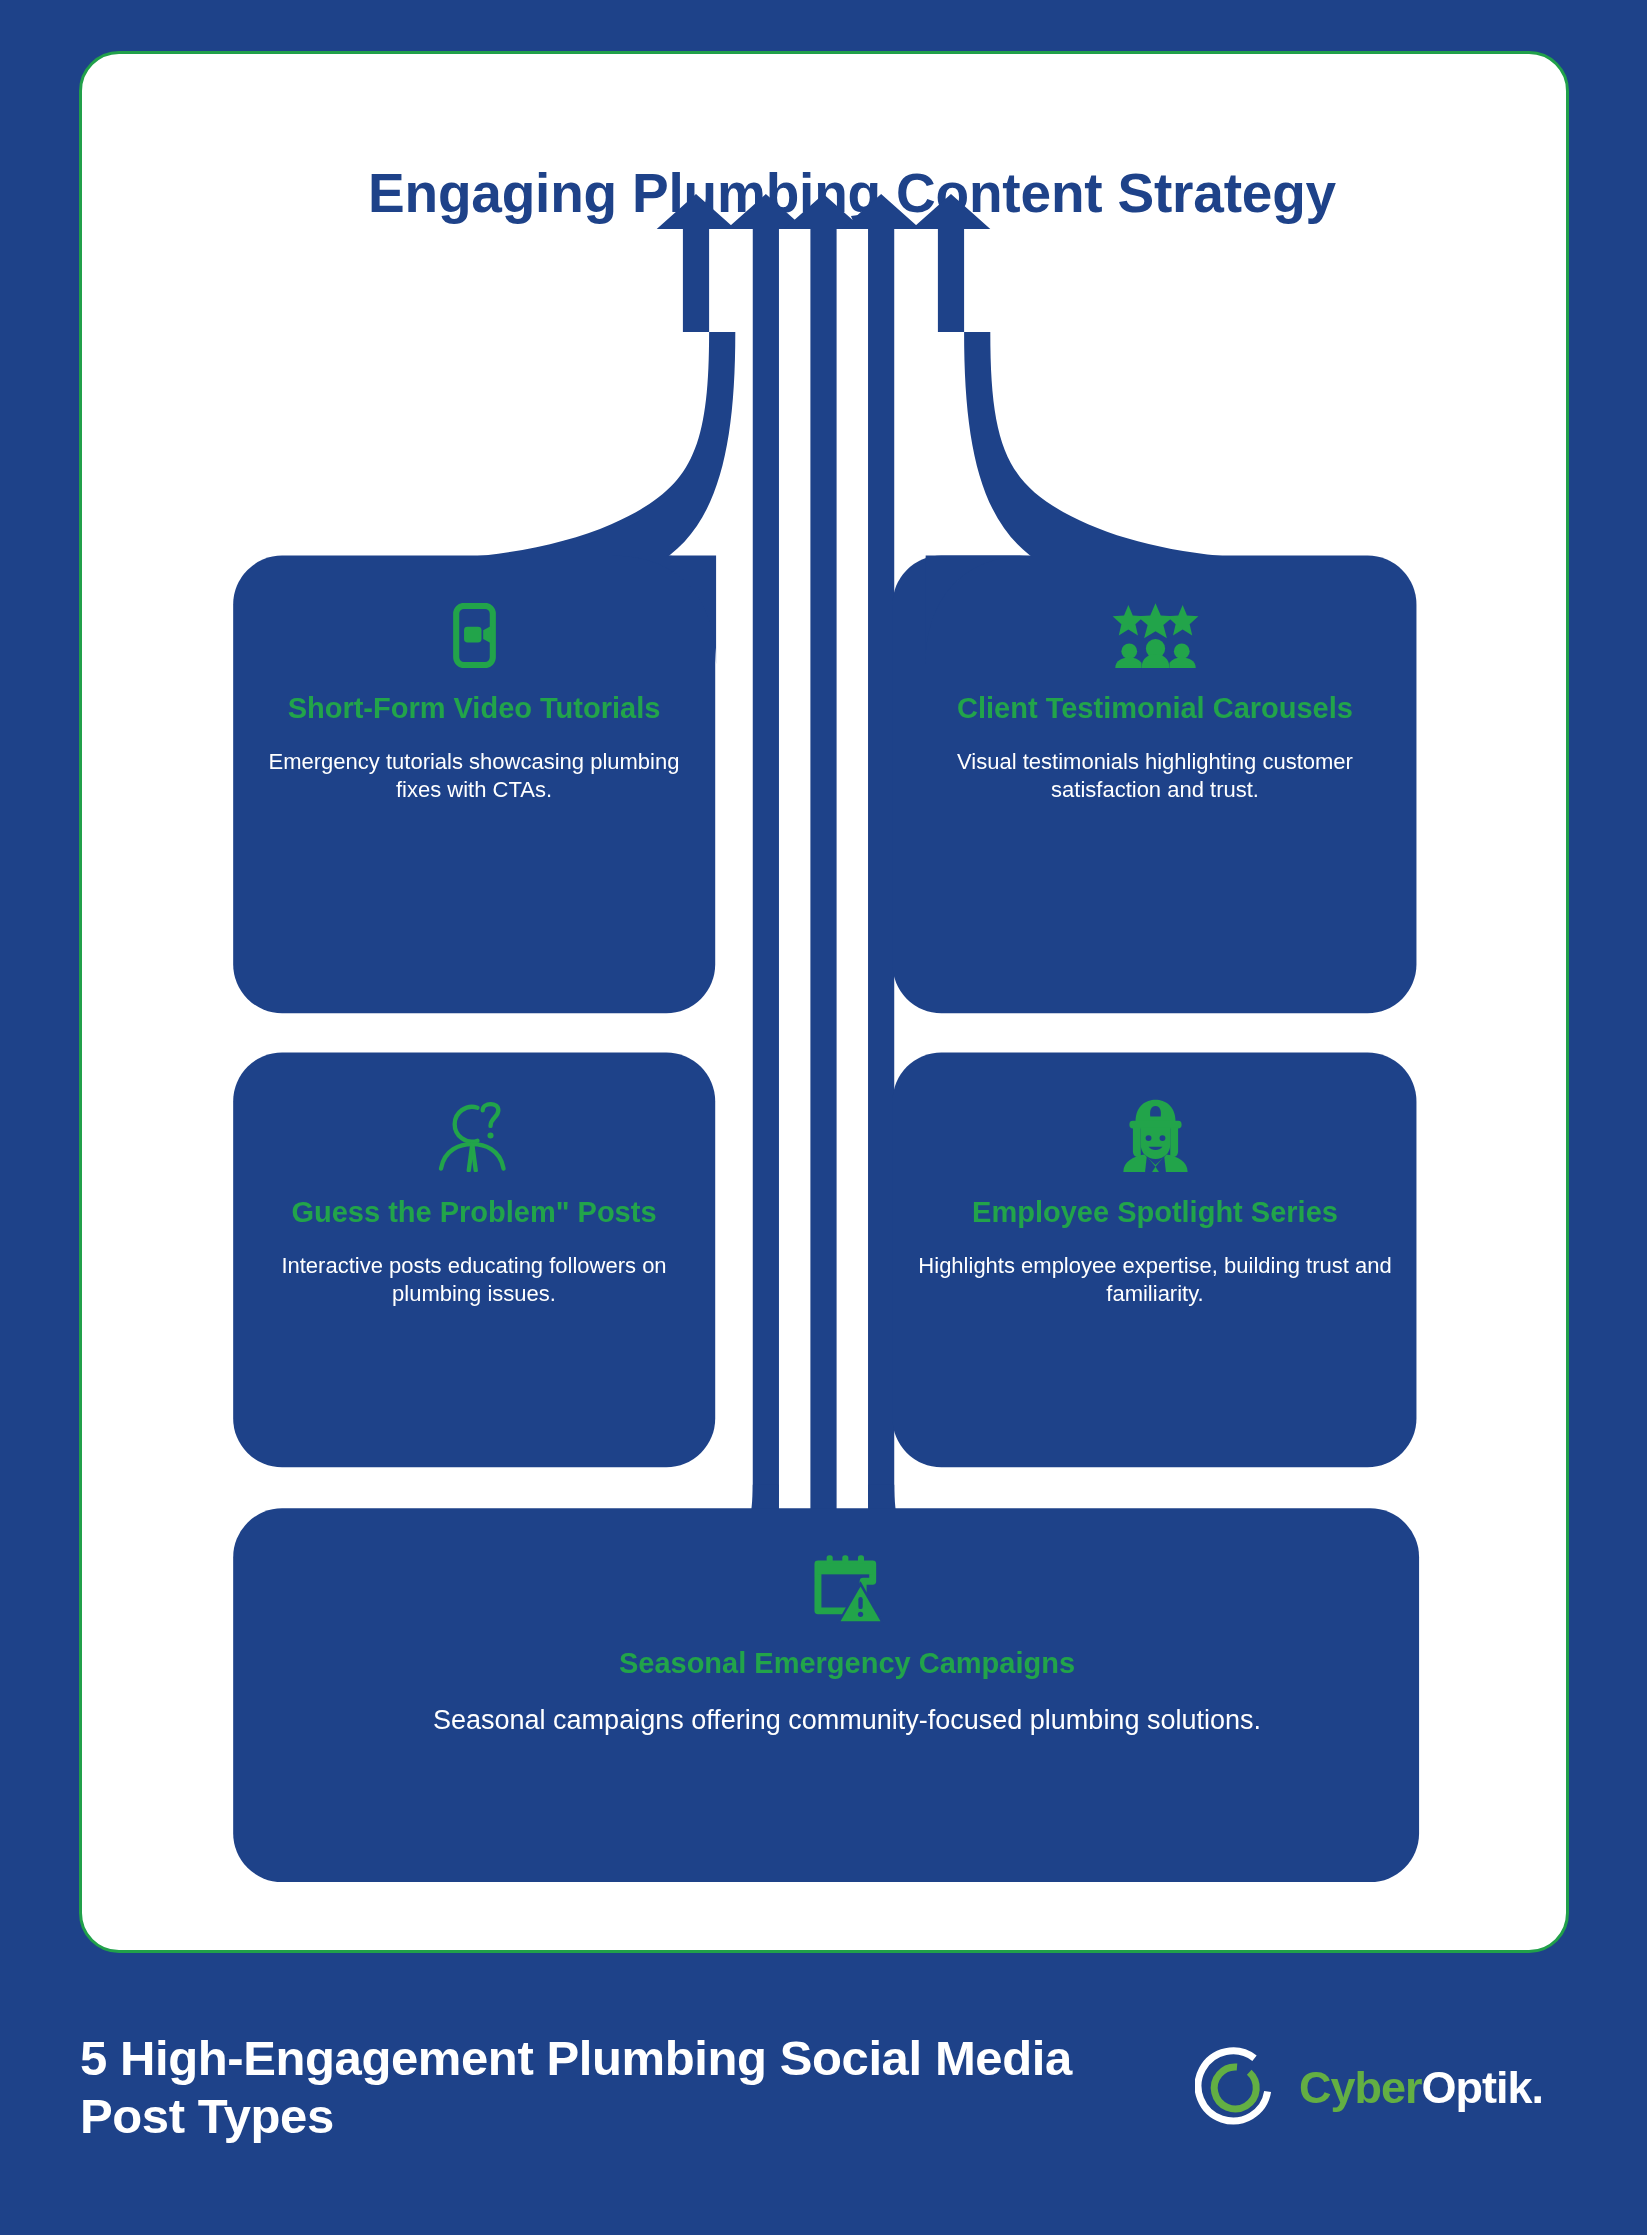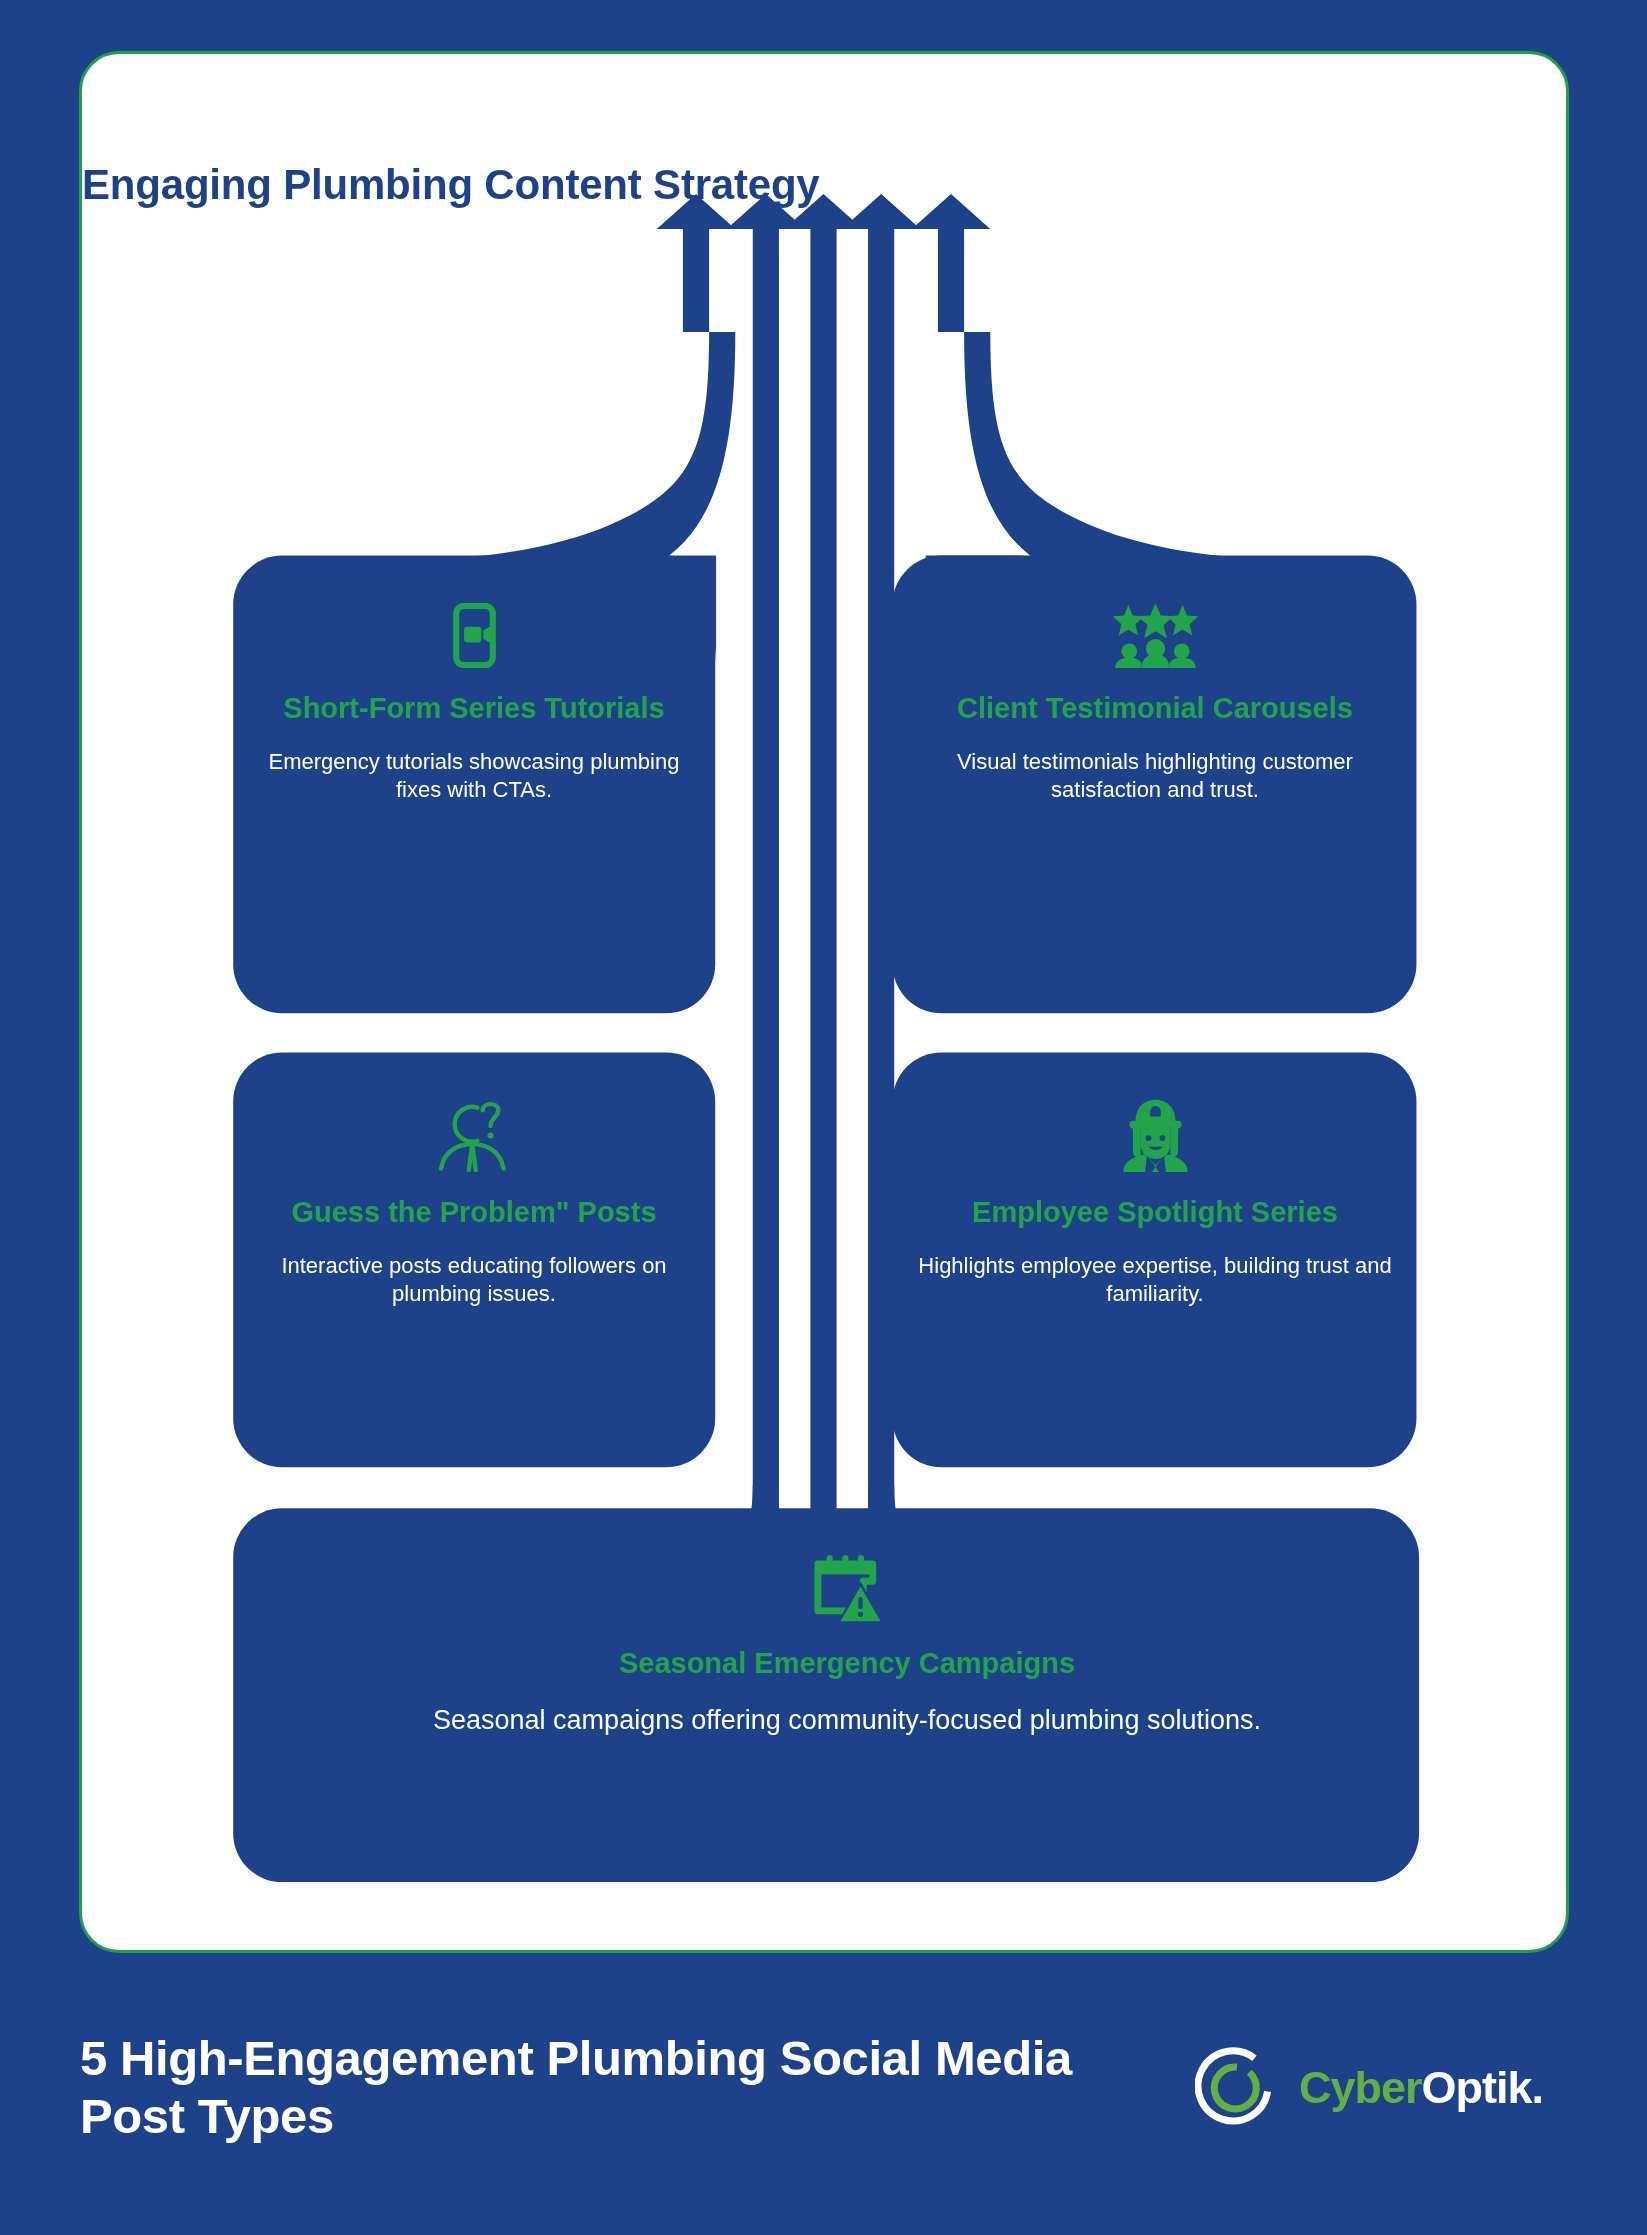--- a/index.html
+++ b/index.html
@@ -33,24 +33,26 @@
     border-radius: 40px;
     box-sizing: border-box;
     overflow: hidden;
   }
 
   .panel-title {
     position: absolute;
     left: 0;
     top: 107px;
     width: 100%;
-    font-size: 42px;
+    text-align: center;
+    font-size: 55px;
     font-weight: bold;
     color: #1e4289;
     letter-spacing: -0.2px;
+    padding-left: 28px;
   }
 
   
   .diagram {
     position: absolute;
     left: 0;
     top: 0;
     width: 1647px;
     height: 2236px;
     pointer-events: none;
@@ -231,21 +233,21 @@
 
     </g>
   </svg>
 
   <div class="card-text" style="left:233px; top:603px; width:482px;">
     <svg class="card-icon" width="61" height="65" viewBox="0 0 70 74">
       <rect x="14" y="3" width="42" height="68" rx="9" ry="9" fill="none" stroke="#22a44a" stroke-width="7"></rect>
       <rect x="23" y="27" width="20" height="18" rx="4" ry="4" fill="#22a44a"></rect>
       <path d="M 45 31 L 54 26 L 54 46 L 45 41 Z" fill="#22a44a"></path>
     </svg>
-    <div class="card-title">Short-Form Series Tutorials</div>
+    <div class="card-title">Short-Form Video Tutorials</div>
     <div class="card-desc">Emergency tutorials showcasing plumbing fixes with CTAs.</div>
   </div>
 
   <div class="card-text" style="left:893px; top:603px; width:524px;">
     <svg class="card-icon" width="91" height="65" viewBox="0 0 104 74">
       <path d="M 21 2 L 26 14 L 39 15 L 29 24 L 32 37 L 21 30 L 10 37 L 13 24 L 3 15 L 16 14 Z" fill="#22a44a"></path>
       <path d="M 83 2 L 88 14 L 101 15 L 91 24 L 94 37 L 83 30 L 72 37 L 75 24 L 65 15 L 78 14 Z" fill="#22a44a"></path>
       <path d="M 52 0 L 58 14 L 73 15 L 61 25 L 65 40 L 52 32 L 39 40 L 43 25 L 31 15 L 46 14 Z" fill="#22a44a"></path>
       <circle cx="52" cy="52" r="11" fill="#22a44a"></circle>
       <circle cx="22" cy="55" r="9" fill="#22a44a"></circle>

